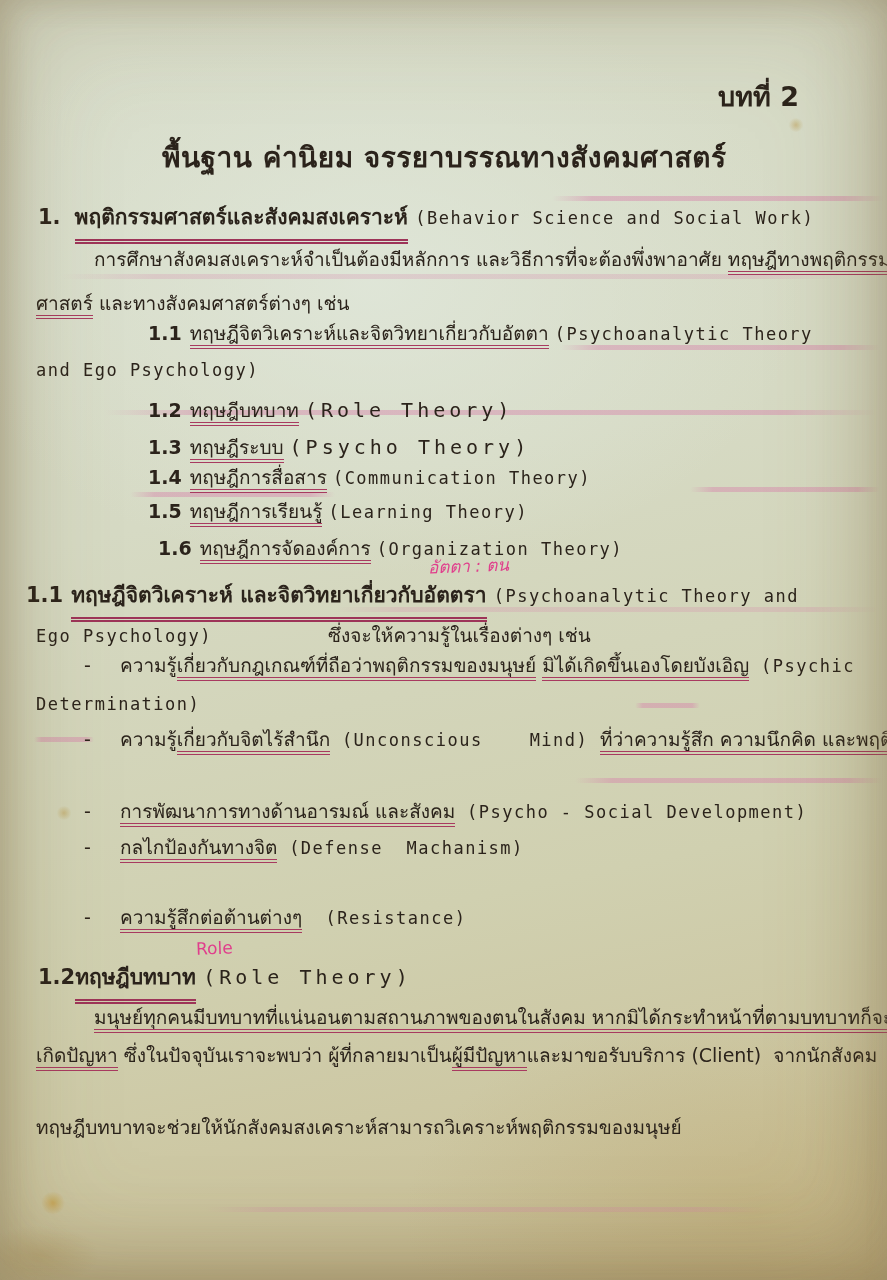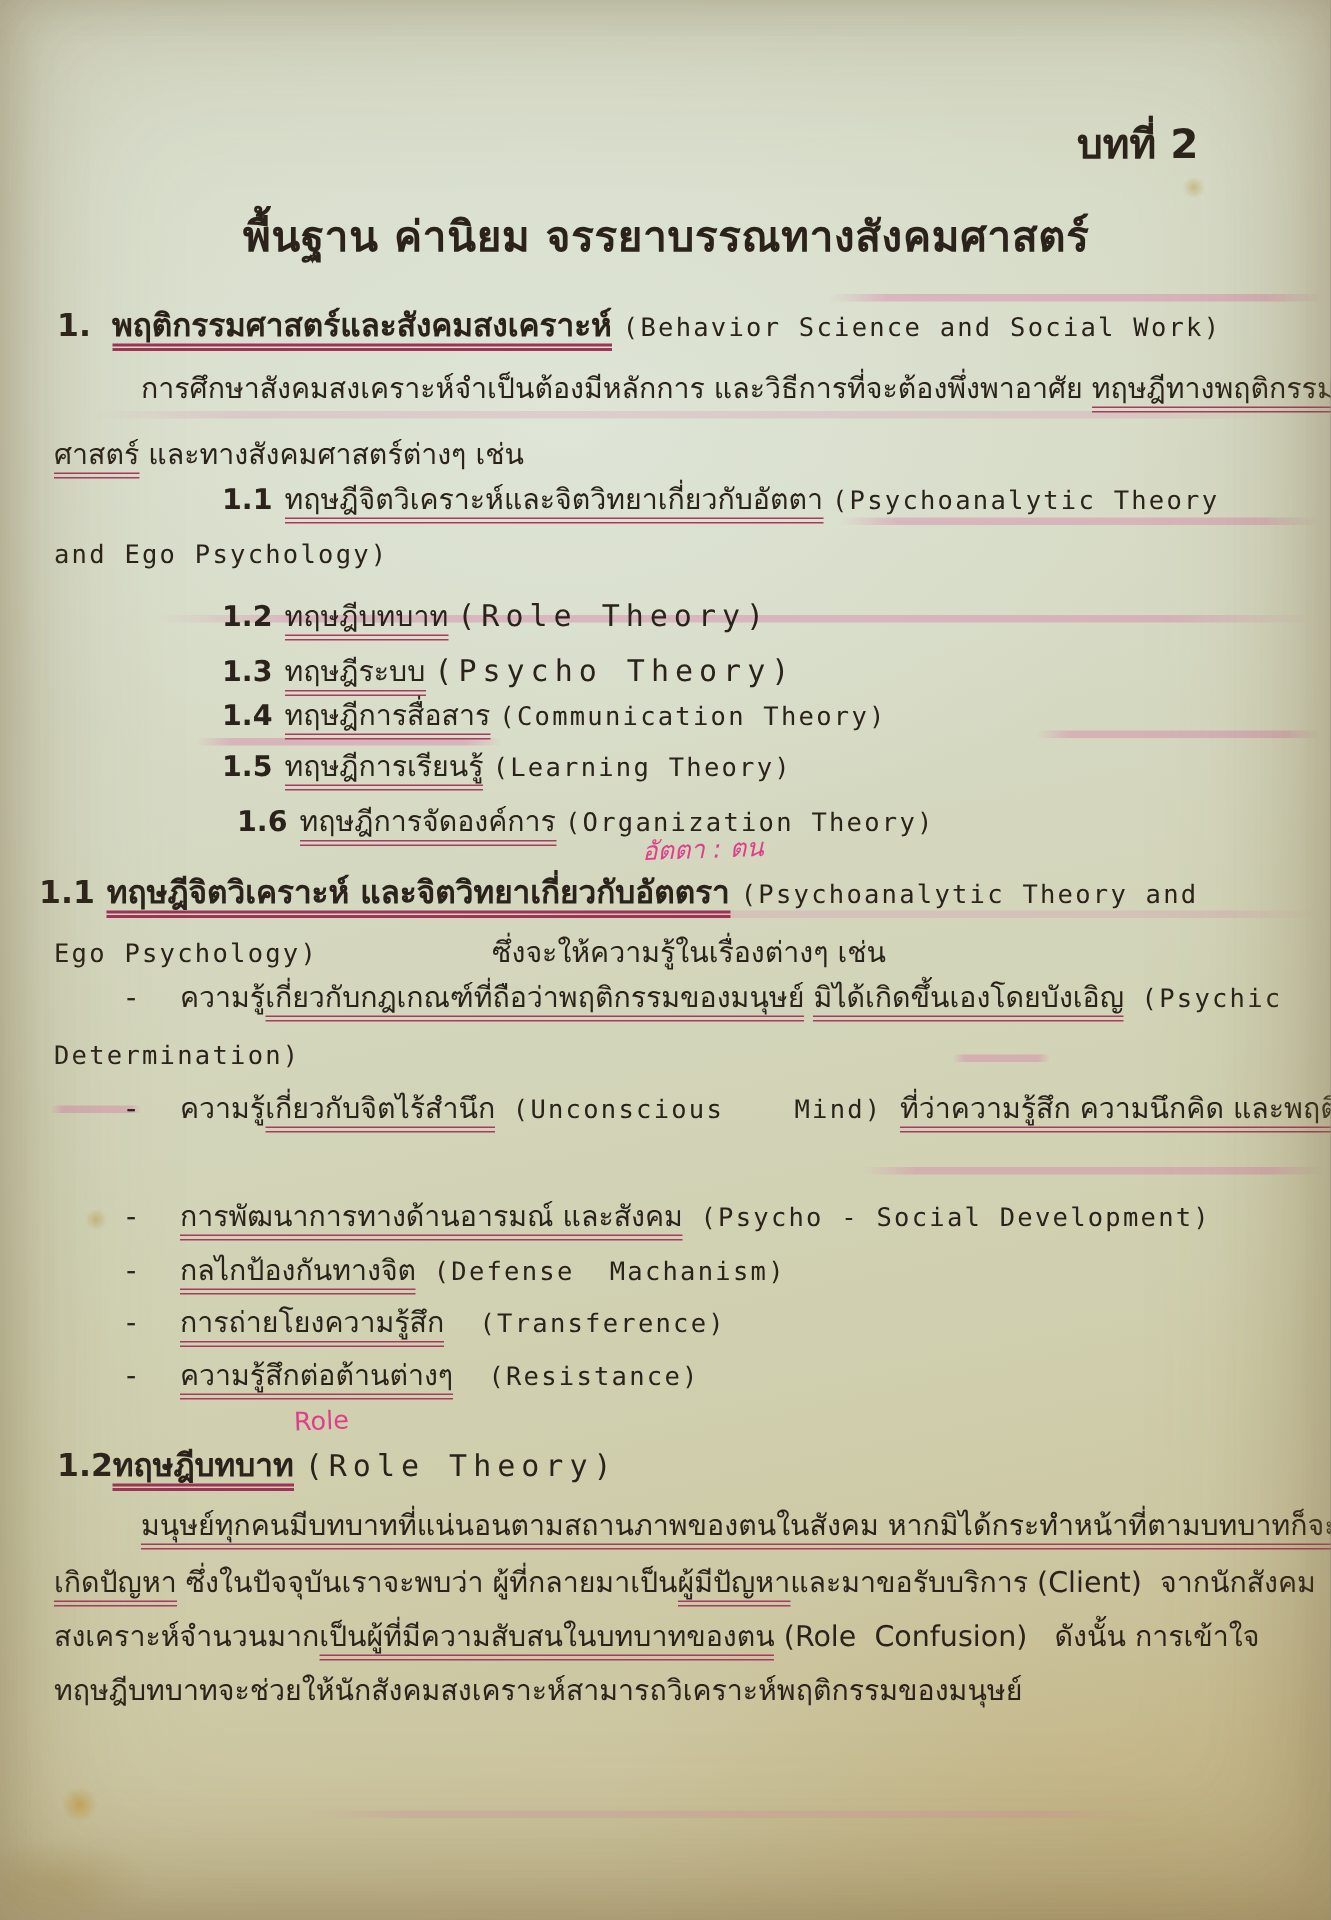--- a/index.html
+++ b/index.html
@@ -22,21 +22,21 @@
                inset 0 6px 20px rgba(200,205,190,.25);}
   .line{position:absolute;white-space:nowrap;font-size:19px;line-height:1.25;}
   .chapter{font-size:27px;font-weight:bold;}
   .title{font-size:28px;font-weight:bold;letter-spacing:.5px;}
   .h1{font-size:21px;font-weight:bold;}
   .num{font-weight:bold;margin-right:14px;}
   .num2{font-weight:bold;margin-right:8px;}
   .en{font-family:"DejaVu Sans Mono","Liberation Mono",monospace;font-size:17px;letter-spacing:1.5px;}
   .en-wide{font-family:"DejaVu Sans Mono","Liberation Mono",monospace;font-size:20px;letter-spacing:4px;}
   .u{border-bottom:4px double #a83a60;padding-bottom:1px;}
-  .u-h{border-bottom:5px double #9d3458;padding-bottom:0;}
+  .u-h{border-bottom:5px double #9d3458;padding-bottom:10px;}
   .dash{display:inline-block;width:36px;}
   .annot{position:absolute;color:#e03e8c;font-size:17px;font-style:italic;transform:rotate(-2deg);white-space:nowrap;}
   .stroke{position:absolute;height:5px;border-radius:3px;opacity:.55;
     background:linear-gradient(90deg,rgba(214,130,170,0),rgba(214,130,170,.8) 12%,rgba(214,130,170,.8) 88%,rgba(214,130,170,0));}
   .stroke.light{opacity:.3;}
   .stain{position:absolute;border-radius:50%;pointer-events:none;}
   .stain.s-a{width:26px;height:22px;background:radial-gradient(circle,rgba(198,148,40,.55),rgba(198,148,40,0) 70%);}
   .stain.s-b{width:16px;height:14px;background:radial-gradient(circle,rgba(180,140,50,.4),rgba(180,140,50,0) 70%);}
   .stain.s-c{width:120px;height:60px;border-radius:50%;background:radial-gradient(ellipse,rgba(160,125,55,.22),rgba(160,125,55,0) 70%);}
   .tail{margin-left:110px;}
@@ -120,33 +120,29 @@
   <div class="line" style="top:728px;left:84px">
     <span class="dash">-</span><span>ความรู้</span><span class="u">เกี่ยวกับจิตไร้สำนึก</span><span class="en"> (Unconscious &nbsp; &nbsp;Mind) </span><span class="u">ที่ว่าความรู้สึก ความนึกคิด และพฤติ-</span>
   </div>
 
   <div class="line" style="top:800px;left:84px">
     <span class="dash">-</span><span class="u">การพัฒนาการทางด้านอารมณ์ และสังคม</span><span class="en"> (Psycho - Social Development)</span>
   </div>
   <div class="line" style="top:836px;left:84px">
     <span class="dash">-</span><span class="u">กลไกป้องกันทางจิต</span><span class="en"> (Defense &nbsp;Machanism)</span>
   </div>
-  <div class="line" style="top:871px;left:84px">
-    <span class="dash">-</span><span class="u">การถ่ายโยงความรู้สึก</span><span class="en"> &nbsp;(Transference)</span>
-  </div>
   <div class="line" style="top:906px;left:84px">
     <span class="dash">-</span><span class="u">ความรู้สึกต่อต้านต่างๆ</span><span class="en"> &nbsp;(Resistance)</span>
   </div>
 
   <div class="annot" style="top:938px;left:196px;font-style:normal">Role</div>
 
   <div class="line h1" style="top:964px;left:38px">
     <span style="font-weight:bold">1.2</span><span class="u-h">ทฤษฎีบทบาท</span>
     <span class="en-wide" style="font-weight:normal">(Role Theory)</span>
   </div>
 
   <div class="line" style="top:1006px;left:94px"><span class="u">มนุษย์ทุกคนมีบทบาทที่แน่นอนตามสถานภาพของตนในสังคม หากมิได้กระทำหน้าที่ตามบทบาทก็จะทำให้</span></div>
   <div class="line" style="top:1044px;left:36px"><span class="u">เกิดปัญหา</span><span> ซึ่งในปัจจุบันเราจะพบว่า ผู้ที่กลายมาเป็น</span><span class="u">ผู้มีปัญหา</span><span>และมาขอรับบริการ (Client) &nbsp;จากนักสังคม</span></div>
-  <div class="line" style="top:1080px;left:36px"><span>สงเคราะห์จำนวนมาก</span><span class="u">เป็นผู้ที่มีความสับสนในบทบาทของตน</span><span> (Role &nbsp;Confusion) &nbsp; ดังนั้น การเข้าใจ</span></div>
   <div class="line" style="top:1116px;left:36px">ทฤษฎีบทบาทจะช่วยให้นักสังคมสงเคราะห์สามารถวิเคราะห์พฤติกรรมของมนุษย์</div>
 
   <div class="vignette"></div>
 </div>
 
 </body></html>

